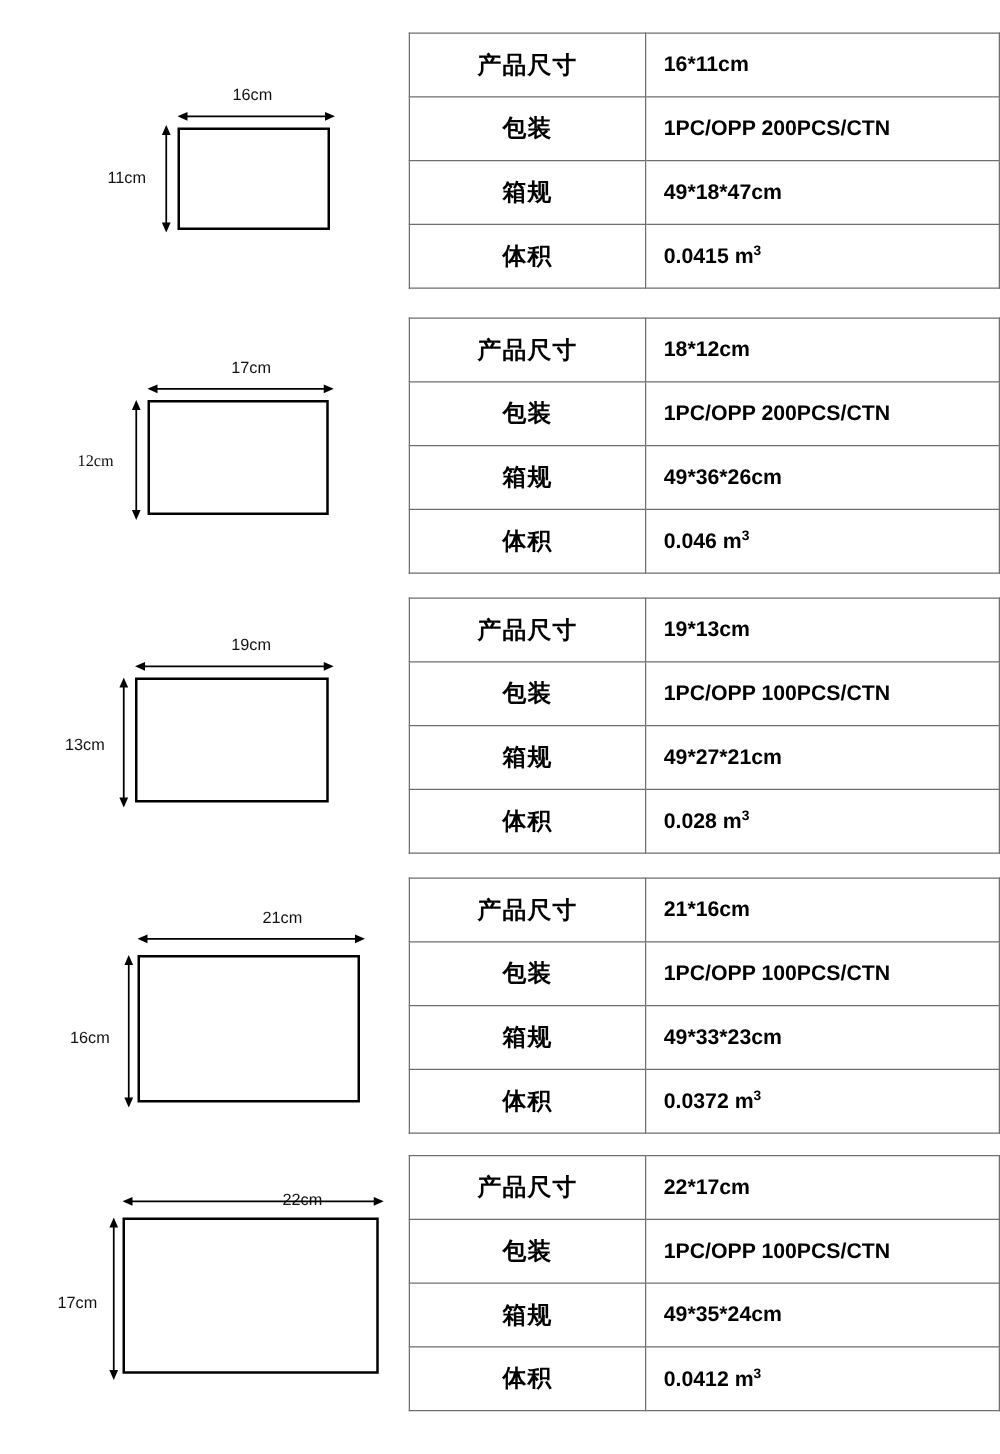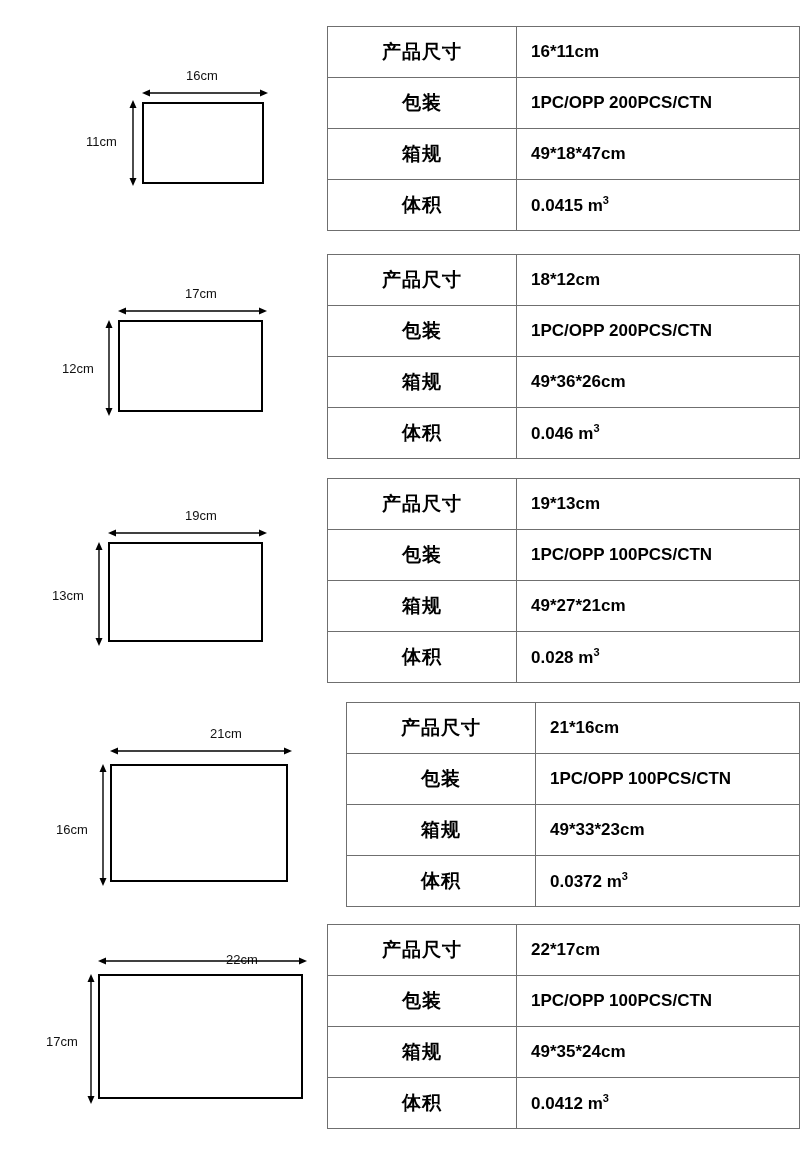--- a/index.html
+++ b/index.html
@@ -150,21 +150,21 @@
     <div class="diagram-cell">
       <div class="diagram" style="position:relative;height:200px;">
         <div class="dim-top-label" style="left:143px;top:32px;">17cm</div>
         <div class="arrow-h" style="left:76px;top:52px;">
           <svg width="149" height="10" viewBox="0 0 149 10">
               <line x1="5" y1="5" x2="144" y2="5" stroke="#000" stroke-width="1.4"></line>
               <polygon points="0,5 8,1.5 8,8.5" fill="#000"></polygon>
               <polygon points="149,5 141,1.5 141,8.5" fill="#000"></polygon>
             </svg>
         </div>
-        <div class="dim-left-label" style="left:20px;top:107px;">12cm</div>
+        <div class="dim-left-label" style="left:20px;top:107px;font-family:Liberation Serif, serif;">12cm</div>
         <div class="arrow-v" style="left:62px;top:66px;">
           <svg width="10" height="96" viewBox="0 0 10 96">
               <line x1="5" y1="5" x2="5" y2="91" stroke="#000" stroke-width="1.4"></line>
               <polygon points="5,0 1.5,8 8.5,8" fill="#000"></polygon>
               <polygon points="5,96 1.5,88 8.5,88" fill="#000"></polygon>
             </svg>
         </div>
         <div class="box" style="left:76px;top:66px;width:145px;height:92px;"></div>
       </div>
     </div>
@@ -237,21 +237,21 @@
           <td class="v">
             <span>0.028</span>
             <span>m</span><span class="sup">3</span>
           </td>
         </tr>
       </tbody>
         </table>
     </div>
   </div>
 
-  <div class="row" style="height:222px;gap:19px;">
+  <div class="row" style="height:222px;">
     <div class="diagram-cell">
       <div class="diagram" style="position:relative;height:200px;">
         <div class="dim-top-label" style="left:168px;top:24px;">21cm</div>
         <div class="arrow-h" style="left:68px;top:44px;">
           <svg width="182" height="10" viewBox="0 0 182 10">
               <line x1="5" y1="5" x2="177" y2="5" stroke="#000" stroke-width="1.4"></line>
               <polygon points="0,5 8,1.5 8,8.5" fill="#000"></polygon>
               <polygon points="182,5 174,1.5 174,8.5" fill="#000"></polygon>
             </svg>
         </div>

